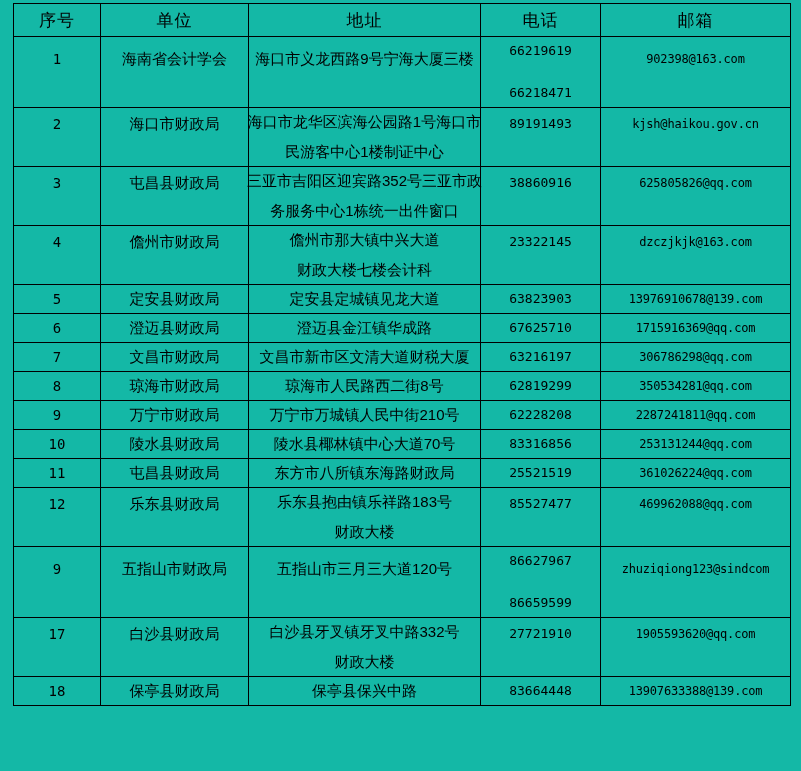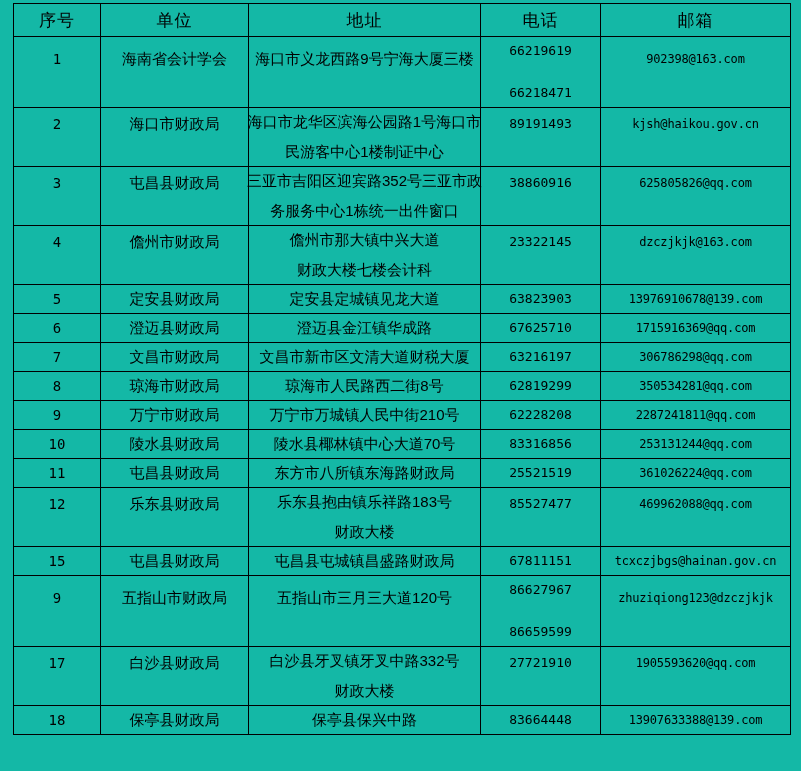--- a/index.html
+++ b/index.html
@@ -429,47 +429,20 @@
             <div class="cell-inner">
               <span class="line">85527477</span>
             </div>
           </td>
           <td class="mail">
             <div class="cell-inner">
               <span class="line">469962088@qq.com</span>
             </div>
           </td>
         </tr>
-        <tr class="h1">
-          <td class="no">
-            <div class="cell-inner">
-              <span class="line">15</span>
-            </div>
-          </td>
-          <td class="unit">
-            <div class="cell-inner">
-              <span class="line">屯昌县财政局</span>
-            </div>
-          </td>
-          <td class="addr">
-            <div class="cell-inner">
-              <span class="line">屯昌县屯城镇昌盛路财政局</span>
-            </div>
-          </td>
-          <td class="phone">
-            <div class="cell-inner">
-              <span class="line">67811151</span>
-            </div>
-          </td>
-          <td class="mail">
-            <div class="cell-inner">
-              <span class="line">tcxczjbgs@hainan.gov.cn</span>
-            </div>
-          </td>
-        </tr>
         <tr class="h2">
           <td class="no">
             <div class="cell-inner">
               <span class="line">9</span>
             </div>
           </td>
           <td class="unit">
             <div class="cell-inner">
               <span class="line">五指山市财政局</span>
             </div>
@@ -480,21 +453,21 @@
             </div>
           </td>
           <td class="phone">
             <div class="cell-inner">
               <span class="line">86627967</span>
               <span class="line">86659599</span>
             </div>
           </td>
           <td class="mail">
             <div class="cell-inner">
-              <span class="line">zhuziqiong123@dzczjkjk</span>
+              <span class="line">zhuziqiong123@sindcom</span>
             </div>
           </td>
         </tr>
         <tr class="h2">
           <td class="no">
             <div class="cell-inner">
               <span class="line">17</span>
             </div>
           </td>
           <td class="unit">

